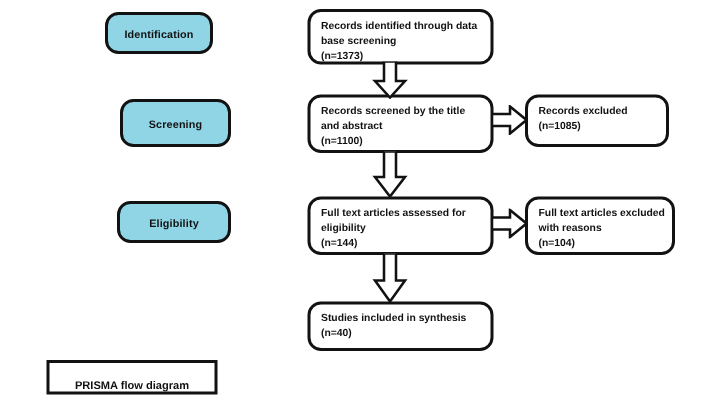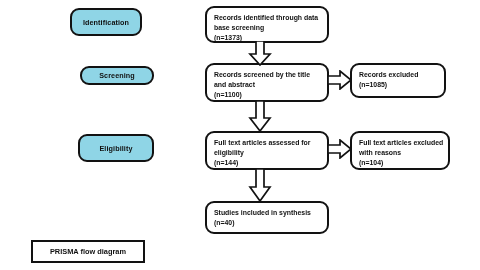--- a/index.html
+++ b/index.html
@@ -50,21 +50,21 @@
   .flow-box .line { display: block; white-space: nowrap; }
 
   
   .caption-box {
     position: absolute;
     box-sizing: border-box;
     background: #ffffff;
     border: 2px solid #121212;
     border-radius: 0;
     display: flex;
-    align-items: center;
+    align-items: flex-end;
     justify-content: center;
     font-size: 7.4px;
     font-weight: bold;
     color: #111111;
   }
 
   
   .arrow {
     position: absolute;
   }
@@ -72,21 +72,21 @@
 </style>
 </head>
 <body>
 
 <div id="canvas">
 
   <div class="stage-pill" style="left:70px; top:8px; width:72px; height:28px;">
     <span>Identification</span>
   </div>
 
-  <div class="stage-pill" style="left:80px; top:66px; width:74px; height:19px;">
+  <div class="stage-pill" style="left:80px; top:66px; width:74px; height:32px;">
     <span>Screening</span>
   </div>
 
   <div class="stage-pill" style="left:78px; top:134px; width:76px; height:28px;">
     <span>Eligibility</span>
   </div>
 
 
   <div class="flow-box" style="left:205px; top:6px; width:124px; height:37px;">
     <span class="line">Records identified through data</span>

